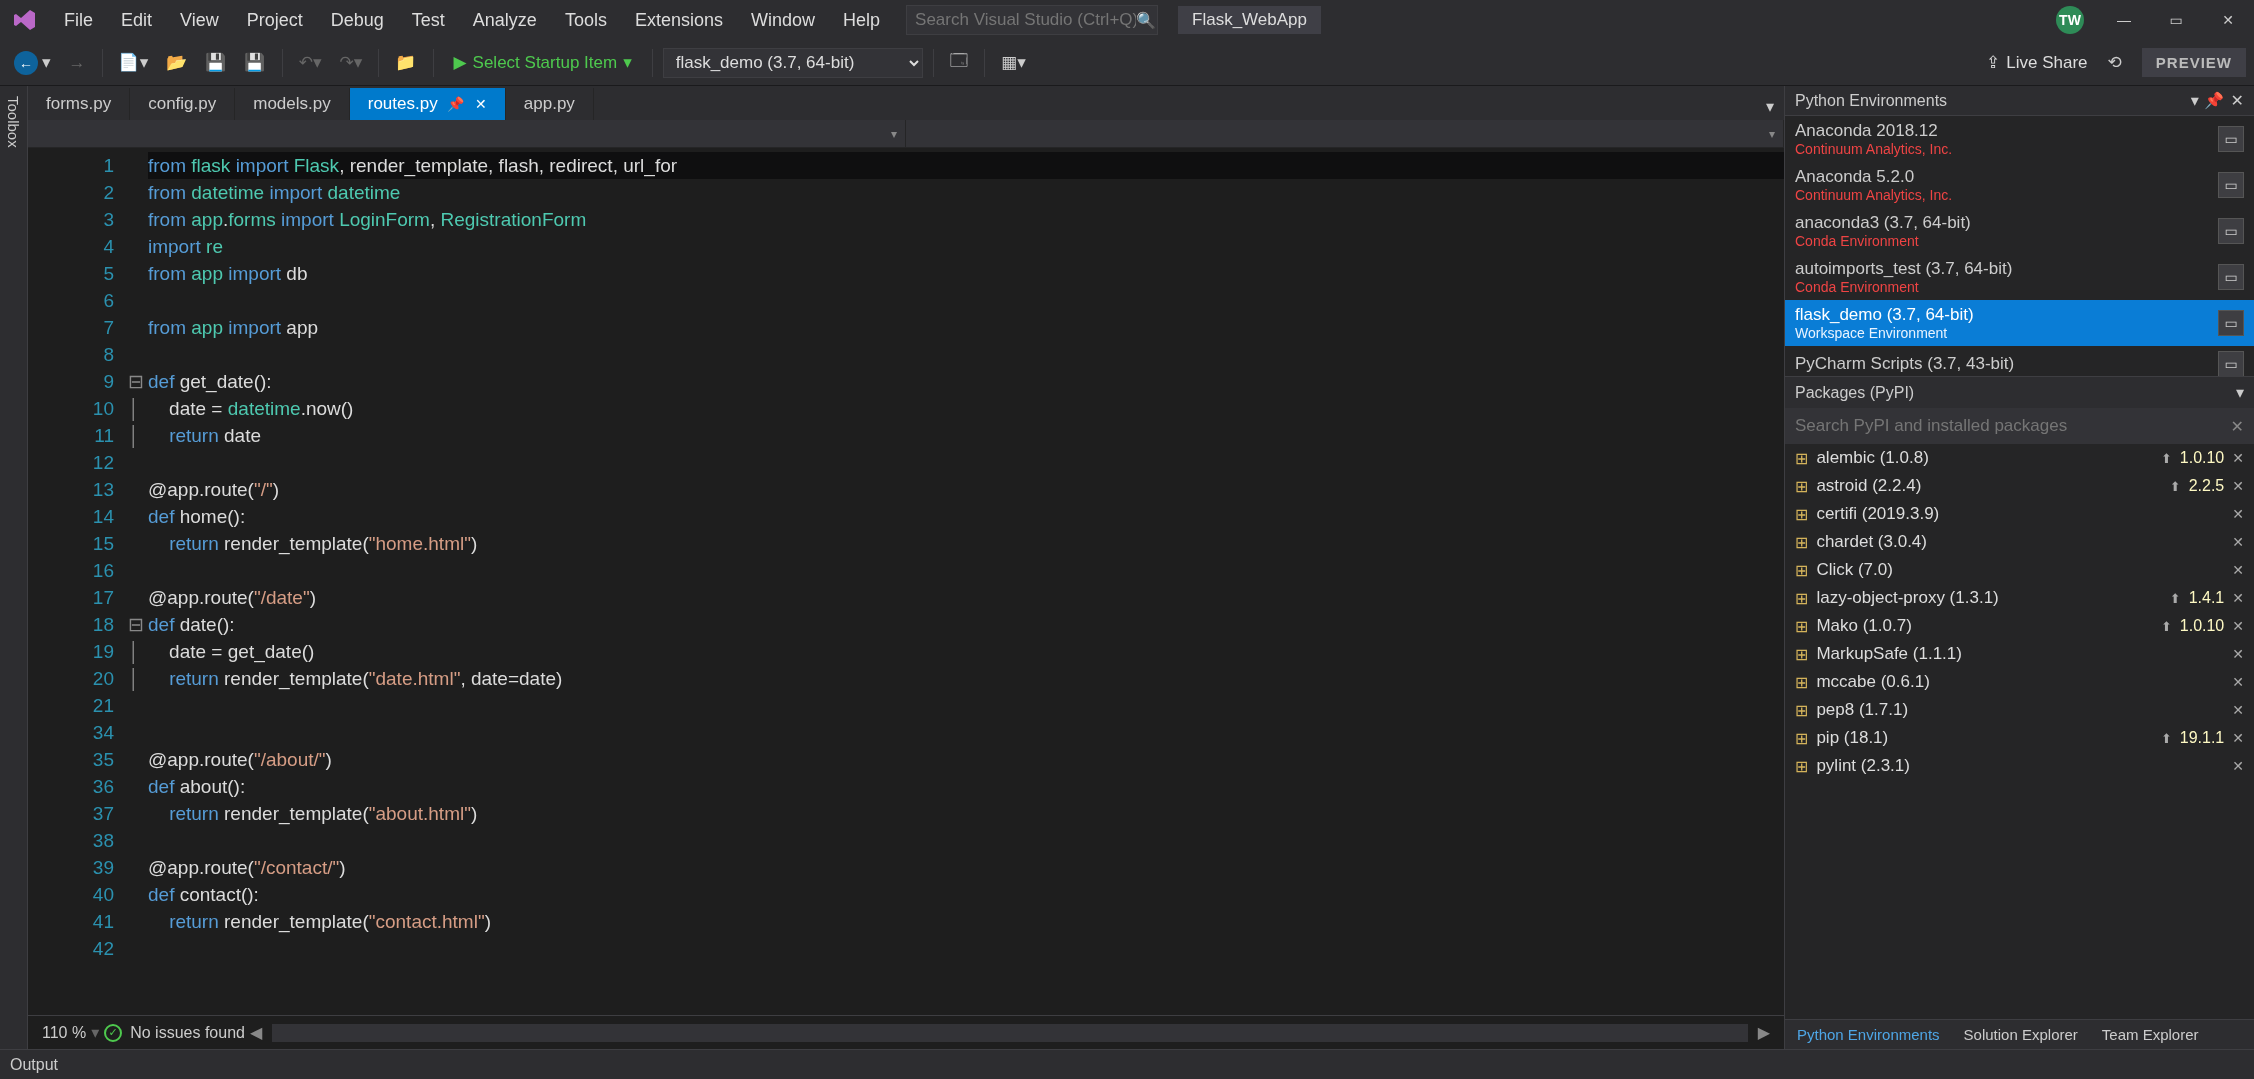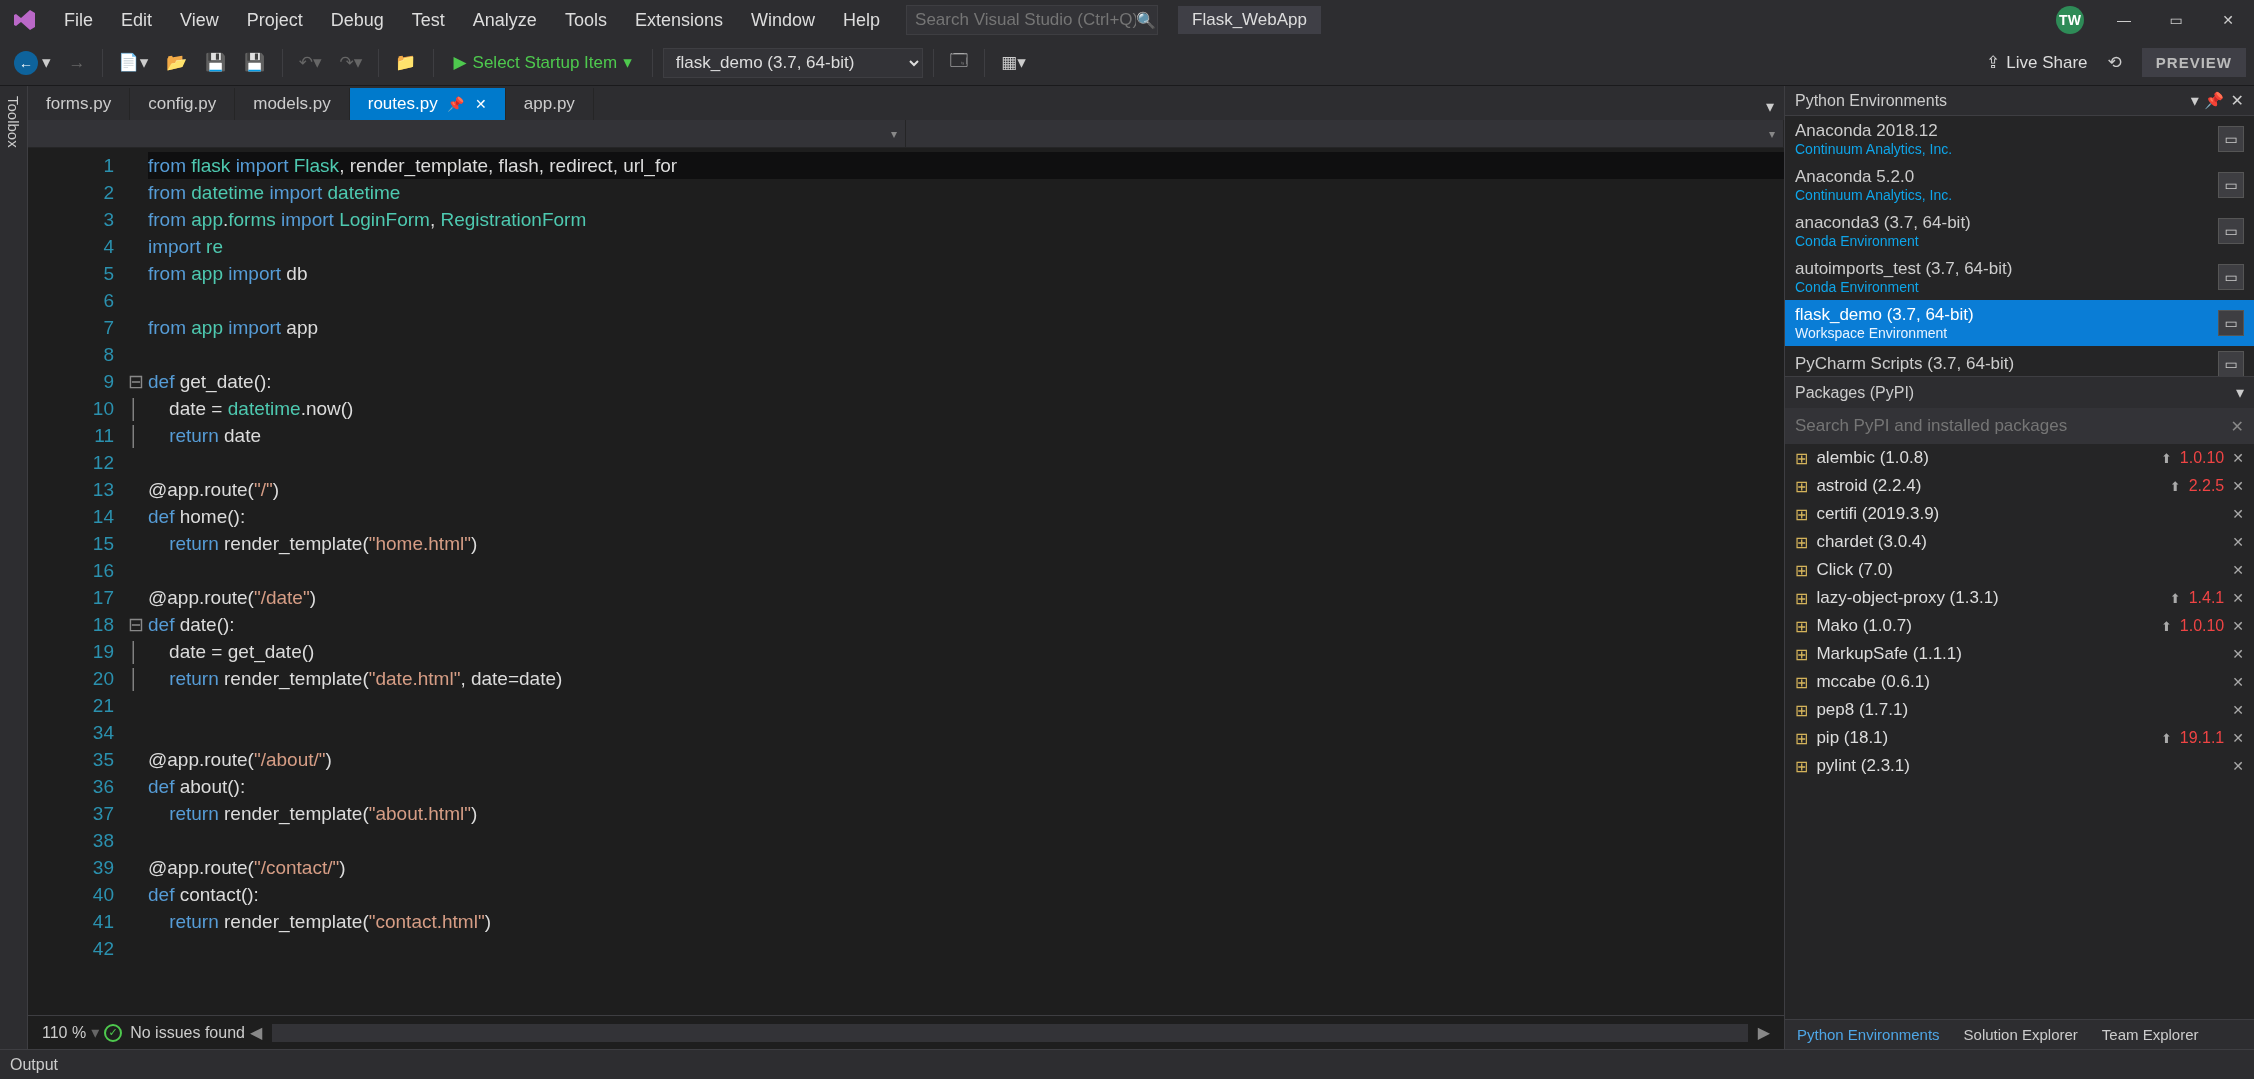--- a/index.html
+++ b/index.html
@@ -59,34 +59,34 @@
 
 .right-panel { width:470px; background:#252526; border-left:1px solid #3e3e42; display:flex; flex-direction:column; }
 .panel-title { height:30px; display:flex; align-items:center; padding:0 10px; font-size:16px; background:#2d2d30; color:#ccc; border-bottom:1px solid #3e3e42; }
 .panel-title .t-right { margin-left:auto; display:flex; gap:6px; color:#ccc; }
 .add-env { height:32px; background:#333337; color:#ddd; display:flex; align-items:center; padding:0 10px; font-size:16px; border-bottom:1px solid #3e3e42; }
 .env-list { overflow-y:auto; max-height:260px;}
 .env-item { display:flex; align-items:center; padding:5px 10px; }
 .env-item.selected { background:#0a7dd6; color:#fff; }
 .env-item .env-text { flex:1; }
 .env-item .env-name { font-size:17px; }
-.env-item .env-sub { font-size:14px; color:#0ea5e9; }
+.env-item .env-sub { font-size:14px; color:#ef4444; }
 .env-item.selected .env-sub { color:#e8f3ff; }
 .env-item .env-icon { width:26px; height:26px; background:#3e3e42; border:1px solid #555; display:flex; align-items:center; justify-content:center; font-size:14px; color:#ccc; margin-left:6px; }
 .packages-hdr { height:32px; background:#2d2d30; display:flex; align-items:center; padding:0 10px; font-size:16px; border-top:1px solid #3e3e42; }
 .packages-hdr .chev { margin-left:auto; }
 .pkg-search { height:36px; background:#333337; display:flex; align-items:center; padding:0 10px; }
 .pkg-search input { flex:1; background:transparent; border:none; color:#ccc; font-size:17px; outline:none; }
 .pkg-search .clear { color:#888; }
 .pkg-list { flex:1; overflow-y:auto; }
 .pkg-row { display:flex; align-items:center; padding:4px 10px; font-size:17px; color:#ddd; gap:8px; }
 .pkg-row .pkg-icon { color:#d4b35b; font-size:16px; }
 .pkg-row .pkg-name { flex:1; }
 .pkg-row .up-arrow { color:#aaa; font-size:13px; }
-.pkg-row .update { color:#ef4444; font-size:16px; }
+.pkg-row .update { color:#fef9c3; font-size:16px; }
 .pkg-row .del { color:#aaa; font-size:14px; }
 .bottom-tabs { height:30px; background:#2d2d30; display:flex; align-items:center; border-top:1px solid #3e3e42; }
 .bottom-tabs .btab { padding:4px 12px; font-size:15px; color:#ccc; }
 .bottom-tabs .btab.active { color:#4ea6e6; }
 
 .output-strip { height:30px; background:#2d2d30; border-top:1px solid #3e3e42; display:flex; align-items:center; padding:0 10px; font-size:16px; color:#ccc; }
 
 ::-webkit-scrollbar{width:18px;height:18px;background:#2d2d30;}
 ::-webkit-scrollbar-thumb{background:#434346;}
 .line-hl { background:#0f0f10; display:inline-block; min-width:100%;}
@@ -282,21 +282,21 @@
         </div>
         <div class="env-item selected">
           <div class="env-text">
             <div class="env-name">flask_demo (3.7, 64-bit)</div>
             <div class="env-sub">Workspace Environment</div>
           </div>
           <div class="env-icon">▭</div>
         </div>
         <div class="env-item">
           <div class="env-text">
-            <div class="env-name">PyCharm Scripts (3.7, 64-bit)</div>
+            <div class="env-name">PyCharm Scripts (3.7, 43-bit)</div>
           </div>
           <div class="env-icon">▭</div>
         </div>
       </div>
     <div class="packages-hdr">
       <span>Packages (PyPI)</span>
       <span class="chev">▾</span>
     </div>
     <div class="pkg-search">
       <input placeholder="Search PyPI and installed packages" style="">

